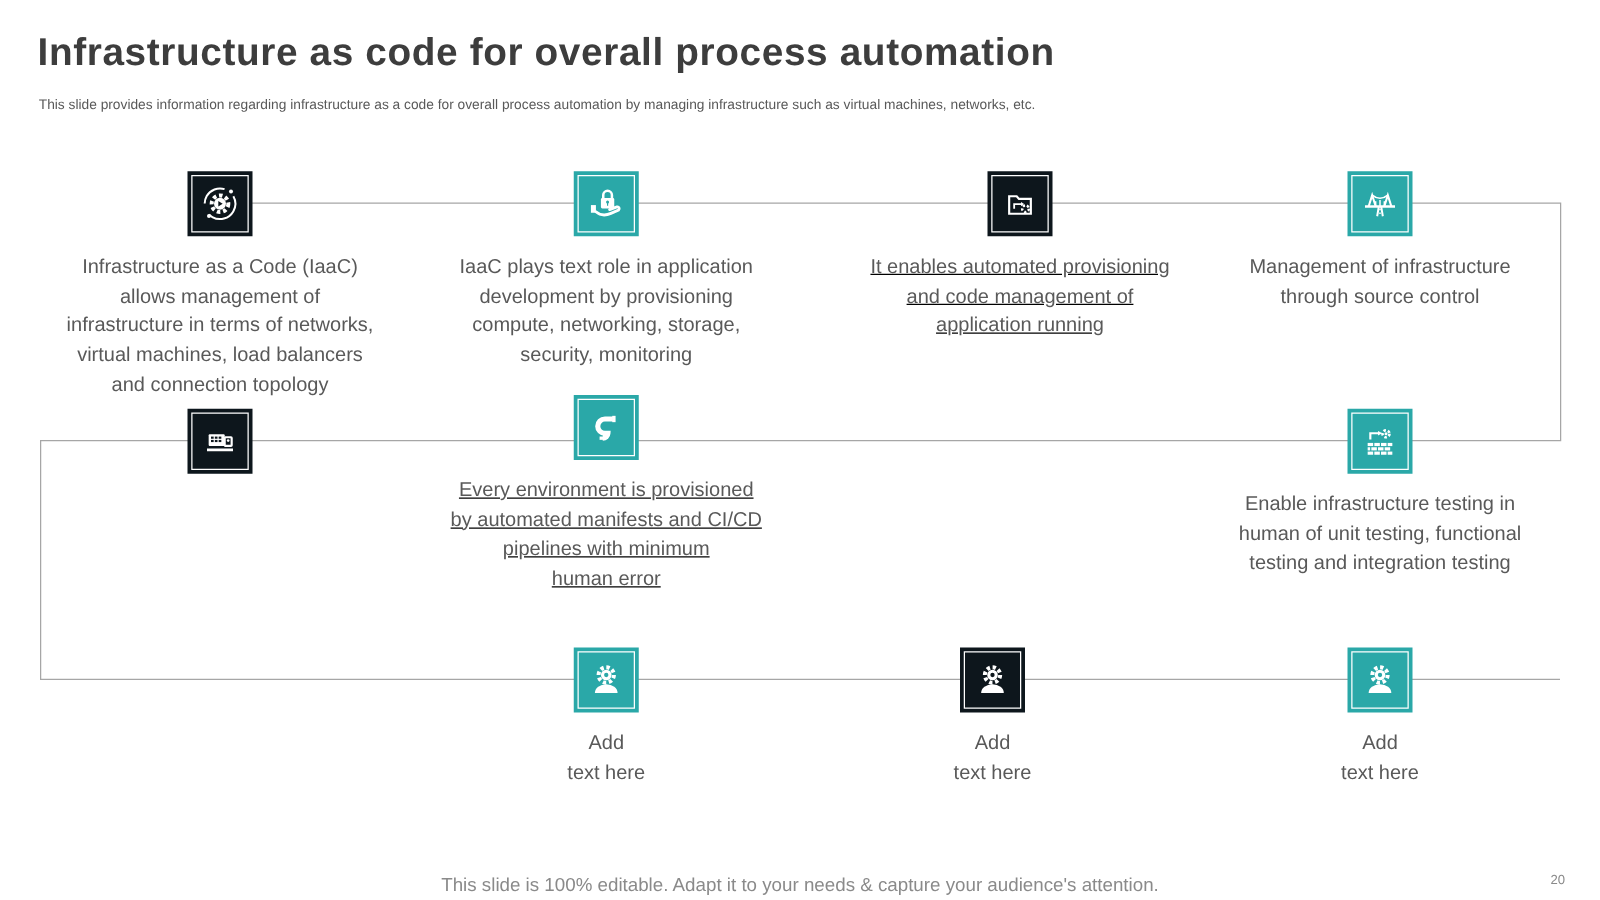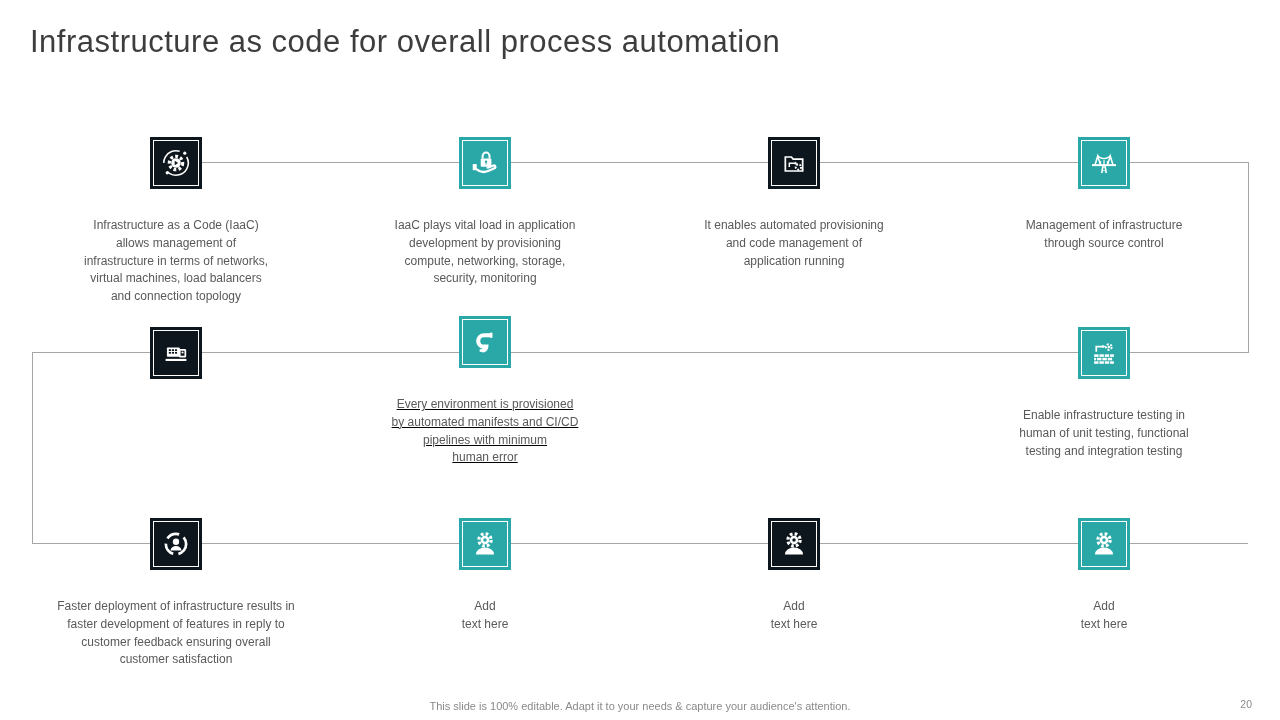--- a/index.html
+++ b/index.html
@@ -1,39 +1,40 @@
 <!DOCTYPE html>
 <html><head>
 <meta charset="utf-8">
 <style>
   html,body{margin:0;padding:0;background:#fff;}
   .slide{position:relative;width:1280px;height:720px;background:#ffffff;overflow:hidden;
          font-family:"Liberation Sans",sans-serif;margin:0 auto;}
   .title{position:absolute;left:30px;top:24px;font-size:31px;letter-spacing:.5px;
-         color:#3d3d3d;font-weight:400;}
+         color:#3d3d3d;font-weight:700;}
   .subtitle{position:absolute;left:31px;top:78px;font-size:11px;color:#595959;}
   .hline,.vline{position:absolute;background:#a6a6a6;z-index:1;}
   .hline{height:1px;} .vline{width:1px;}
   .card{position:absolute;width:310px;text-align:center;z-index:2;}
   .iconbox{width:52px;height:52px;margin:0 auto;position:relative;}
   .iconbox.dark{background:#0d161c;}
   .iconbox.teal{background:#2aa8a8;}
   .icon-inner{position:absolute;left:3px;top:3px;right:3px;bottom:3px;
               border:1.5px solid #ffffff;display:flex;align-items:center;justify-content:center;}
   .icon-inner svg{width:32px;height:32px;}
-  .card-text{margin-top:28px;font-size:12px;line-height:1.48;color:#595959;white-space:pre-line;}
-  .footer{position:absolute;left:0;right:0;top:700px;text-align:center;font-size:11px;color:#8a8a8a;}
+  .card-text{margin-top:13px;font-size:16px;line-height:1.48;color:#595959;white-space:pre-line;}
+  .footer{position:absolute;left:0;right:0;top:700px;text-align:center;font-size:15px;color:#8a8a8a;}
   .pagenum{position:absolute;right:28px;top:698px;font-size:10.5px;color:#8a8a8a;}
 </style>
 </head>
 <body>
 
 <div class="slide">
 
   <div class="title">Infrastructure as code for overall process automation</div>
+  <div class="subtitle">This slide provides information regarding infrastructure as a code for overall process automation by managing infrastructure such as virtual machines, networks, etc.</div>
 
   <div class="hline" style="left:176px;top:162px;width:1072px;"></div>
   <div class="vline" style="left:1248px;top:162px;height:191px;"></div>
   <div class="hline" style="left:32px;top:352px;width:1216px;"></div>
   <div class="vline" style="left:32px;top:352px;height:192px;"></div>
   <div class="hline" style="left:32px;top:543px;width:1216px;"></div>
 
   <div class="card" style="left:21px;top:137px;">
     <div class="iconbox dark">
       <div class="icon-inner">
@@ -60,27 +61,27 @@
         <svg viewBox="0 0 24 24">
           <path d="M10.2,8.6 V6.8 a2.6,2.6 0 0 1 5.2,0 V8.6" fill="none" stroke="#fff" stroke-width="1.5"></path>
           <rect x="8.8" y="8.6" width="8" height="6.2" rx="0.8" fill="#fff"></rect>
           <circle cx="12.8" cy="11" r="0.9" fill="#2aa8a8"></circle>
           <rect x="12.45" y="11.4" width="0.7" height="1.8" fill="#2aa8a8"></rect>
           <rect x="2.8" y="12.8" width="3" height="4.6" fill="#fff"></rect>
           <path d="M5.8,16.8 c2.5,2.2 6,2.3 9,1 l4.6,-2 a1.1,1.1 0 0 0 -1,-1.9 l-4.4,1.6" fill="none" stroke="#fff" stroke-width="1.7" stroke-linecap="round"></path>
         </svg>
       </div>
     </div>
-    <div class="card-text">IaaC plays vital load in application
+    <div class="card-text">IaaC plays text role in application
 development by provisioning
 compute, networking, storage,
 security, monitoring</div>
   </div>
 
-  <div class="card" style="left:639px;top:137px;">
+  <div class="card" style="left:661px;top:137px;text-decoration:underline;">
     <div class="iconbox dark">
       <div class="icon-inner">
         <svg viewBox="0 0 24 24">
           <path d="M5.5,7.5 h4.5 l1.4,1.6 h7.1 V18 H5.5 Z" fill="none" stroke="#fff" stroke-width="1.3"></path>
           <path d="M8.5,15 v-2.8 h4.6" fill="none" stroke="#fff" stroke-width="1.1"></path>
           <path d="M12.6,10.9 l1.9,1.3 -1.9,1.3 Z" fill="#fff"></path>
           <circle cx="15.3" cy="15" r="2" fill="none" stroke="#fff" stroke-width="1.5" stroke-dasharray="1.4 1.1"></circle>
         </svg>
       </div>
     </div>
@@ -165,35 +166,20 @@
           <circle cx="15.6" cy="7.5" r="2.1" fill="none" stroke="#fff" stroke-width="1.6" stroke-dasharray="1.5 1.2"></circle>
           <circle cx="15.6" cy="7.5" r="0.9" fill="#fff"></circle>
         </svg>
       </div>
     </div>
     <div class="card-text">Enable infrastructure testing in
 human of unit testing, functional
 testing and integration testing</div>
   </div>
 
-  <div class="card" style="left:21px;top:518px;">
-    <div class="iconbox dark">
-      <div class="icon-inner">
-        <svg viewBox="0 0 24 24">
-          <circle cx="12" cy="12" r="7.6" fill="none" stroke="#fff" stroke-width="2" stroke-dasharray="10 4"></circle>
-          <circle cx="12" cy="10.3" r="2.4" fill="#fff"></circle>
-          <path d="M7.8,16.8 a4.3,4.3 0 0 1 8.4,0 Z" fill="#fff"></path>
-        </svg>
-      </div>
-    </div>
-    <div class="card-text">Faster deployment of infrastructure results in
-faster development of features in reply to
-customer feedback ensuring overall
-customer satisfaction</div>
-  </div>
 
   <div class="card" style="left:330px;top:518px;">
     <div class="iconbox teal">
       <div class="icon-inner">
         <svg viewBox="0 0 24 24">
           <circle cx="12" cy="9" r="4.6" fill="none" stroke="#fff" stroke-width="2.4" stroke-dasharray="2 1.6"></circle>
           <circle cx="12" cy="9" r="3.2" fill="#fff"></circle>
           <circle cx="12" cy="9" r="1.3" fill="#2aa8a8"></circle>
           <path d="M5.2,19.8 a6.8,5.2 0 0 1 13.6,0 Z" fill="#fff"></path>
         </svg>

